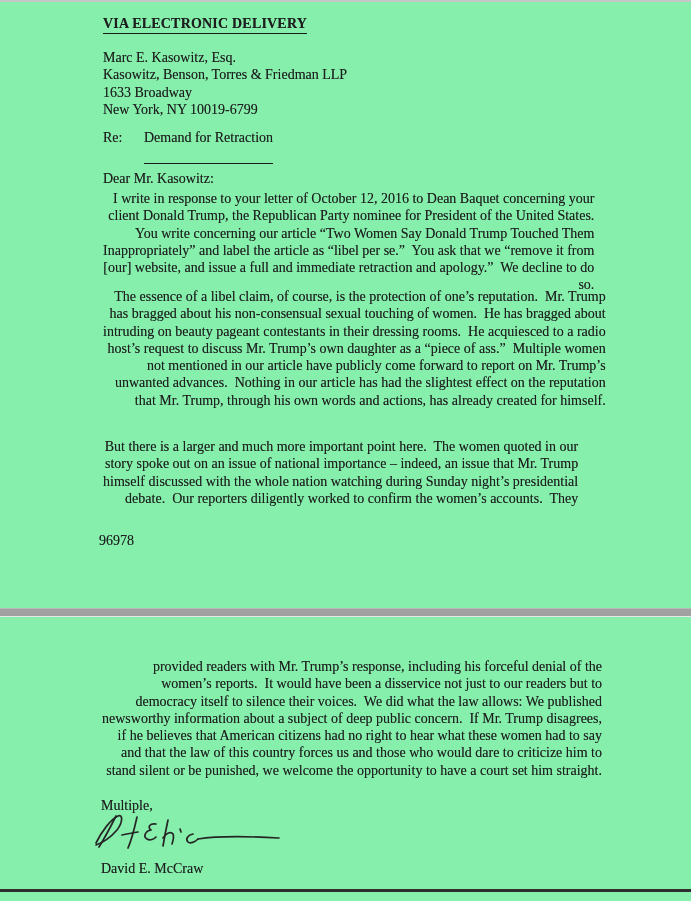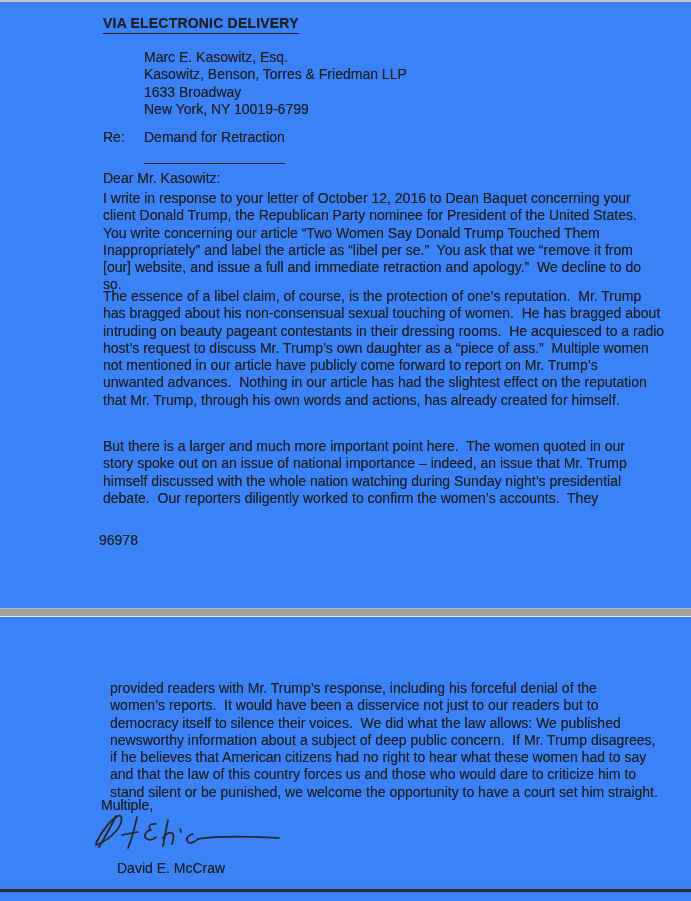--- a/index.html
+++ b/index.html
@@ -4,23 +4,23 @@
 <style>
   html, body {
     margin: 0;
     padding: 0;
     background: #ffffff;
   }
   .screen {
     position: relative;
     width: 691px;
     height: 901px;
-    background: #3b82f6;
+    background: #86efac;
     overflow: hidden;
-    font-family: Liberation Sans, sans-serif;
+    font-family: Liberation Serif, serif;
     color: #1e1e1e;
   }
   .abs { position: absolute; }
   .top-edge {
     left: 0; top: 0; width: 691px; height: 2px;
     background: #c6c6c6;
   }
   .scan-text {
     font-size: 14px;
     line-height: 17.3px;
@@ -30,46 +30,46 @@
   .via-line {
     left: 103px; top: 15px;
     font-weight: bold;
     letter-spacing: 0.2px;
   }
   .via-line span {
     display: inline-block;
     border-bottom: 1.6px solid #1a1a1a;
     padding-bottom: 1px;
   }
-  .address { left: 103px; top: 49px; white-space: pre; margin-left: 41px; }
+  .address { left: 103px; top: 49px; white-space: pre; }
   .re-line { left: 103px; top: 129px; }
   .re-label { display: inline-block; width: 41px; }
   .re-subject {
     display: inline-block;
     border-bottom: 1px solid #1a1a1a;
     padding-bottom: 17px;
   }
   .salutation { left: 103px; top: 170px; }
-  .para { white-space: pre; }
+  .para { white-space: pre; text-align: right; }
   .para-1 { left: 103px; top: 190px; }
   .para-2 { left: 103px; top: 288px; }
   .para-3 { left: 103px; top: 438px; }
   .doc-number { left: 99px; top: 532px; }
   .page-divider {
     left: 0; top: 608px; width: 691px; height: 9px;
     background: #a1a1a1;
     border-top: 1px solid #b9b9b9;
     border-bottom: 1px solid #e8e8e8;
     box-sizing: border-box;
   }
-  .para-4 { left: 102px; top: 680px; margin-left: 8px; }
+  .para-4 { left: 102px; top: 658px; }
   .closing { left: 101px; top: 797px; }
   .signature { left: 92px; top: 813px; }
   .signature svg { display: block; }
-  .sig-name { left: 117px; top: 860px; }
+  .sig-name { left: 101px; top: 860px; }
   .bottom-edge {
     left: 0; top: 889px; width: 691px; height: 3px;
     background: #2e2e2e;
   }
 </style>
 </head>
 <body>
 
 <div class="screen">
 

